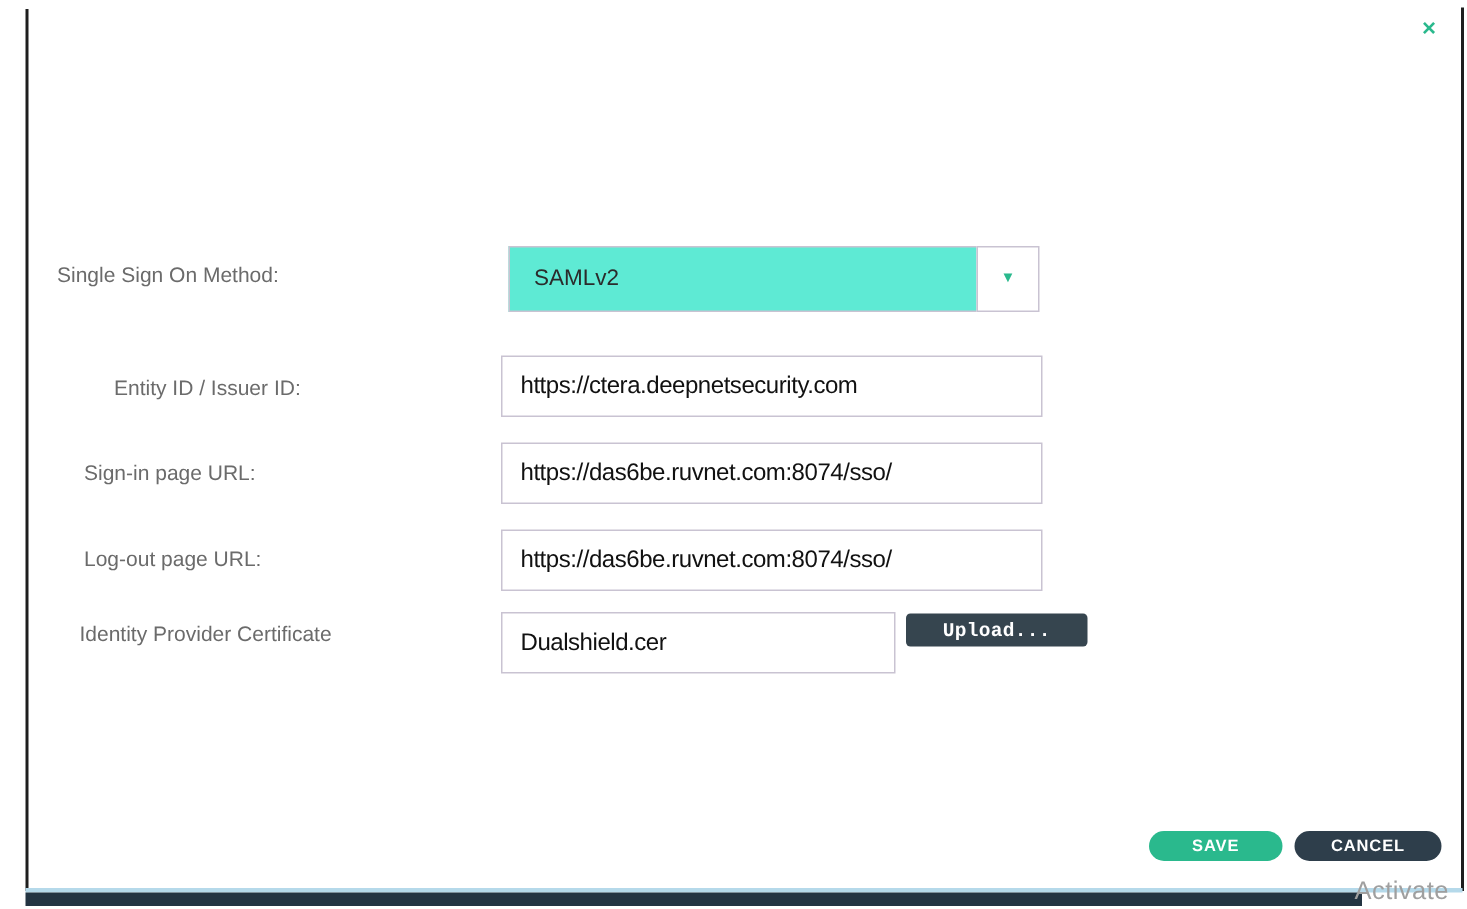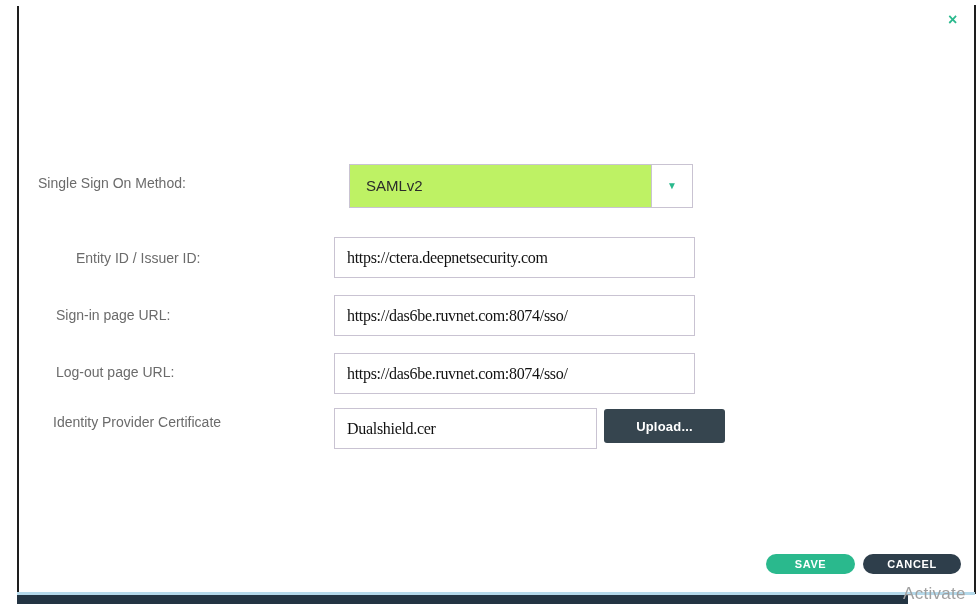--- a/index.html
+++ b/index.html
@@ -40,53 +40,53 @@
     font-size: 14px; color: #6b6b6b;
     white-space: nowrap;
   }
   .lbl-method { left: 38px; top: 175px; }
   .lbl-entity { left: 56px; top: 250px; margin-left: 20px; }
   .lbl-signin { left: 56px; top: 307px; }
   .lbl-logout { left: 56px; top: 364px; text-align: right; }
   .lbl-cert   { left: 53px; top: 414px; }
 
   .dropdown-box {
-    position: absolute; left: 349px; top: 164px; width: 313px; height: 44px;
-    border: 1px solid #c9c3d2; background: #bef264;
+    position: absolute; left: 339px; top: 164px; width: 313px; height: 44px;
+    border: 1px solid #c9c3d2; background: #5eead4;
     font-size: 15px; color: #2b2b2b;
     line-height: 42px; padding-left: 16px;
     cursor: pointer;
   }
   .dropdown-arrow-box {
     position: absolute; left: 651px; top: 164px; width: 42px; height: 44px;
     border: 1px solid #c9c3d2; background: #ffffff;
     display: flex; align-items: center; justify-content: center;
     cursor: pointer;
   }
   .dropdown-arrow-box .arrow {
     font-size: 10px; color: #2ab98d; line-height: 10px;
   }
 
   .text-input {
     position: absolute;
     border: 1px solid #c9c3d2; background: #ffffff;
-    font-family: Liberation Serif, serif;
+    font-family: Liberation Sans, sans-serif;
     font-size: 16px; color: #111111;
     padding: 0 0 0 12px; outline: none;
     letter-spacing: -0.3px;
   }
   .inp-entity { left: 334px; top: 237px; width: 361px; height: 41px; }
   .inp-signin { left: 334px; top: 295px; width: 361px; height: 41px; }
   .inp-logout { left: 334px; top: 353px; width: 361px; height: 41px; }
   .inp-cert   { left: 334px; top: 408px; width: 263px; height: 41px; }
 
   .upload-button {
-    position: absolute; left: 604px; top: 409px; width: 121px; height: 34px;
+    position: absolute; left: 604px; top: 409px; width: 121px; height: 22px;
     background: #36454f; color: #ffffff; border: none; border-radius: 3px;
-    font-family: Liberation Sans, sans-serif;
+    font-family: Liberation Mono, monospace;
     font-size: 13px; font-weight: 600; letter-spacing: 0.2px;
     cursor: pointer;
   }
 
   .pill-button {
     position: absolute; top: 554px; height: 20px;
     border: none; border-radius: 16px;
     color: #ffffff; font-family: "Liberation Sans", sans-serif;
     font-size: 11px; font-weight: 700; letter-spacing: 0.6px;
     cursor: pointer;

